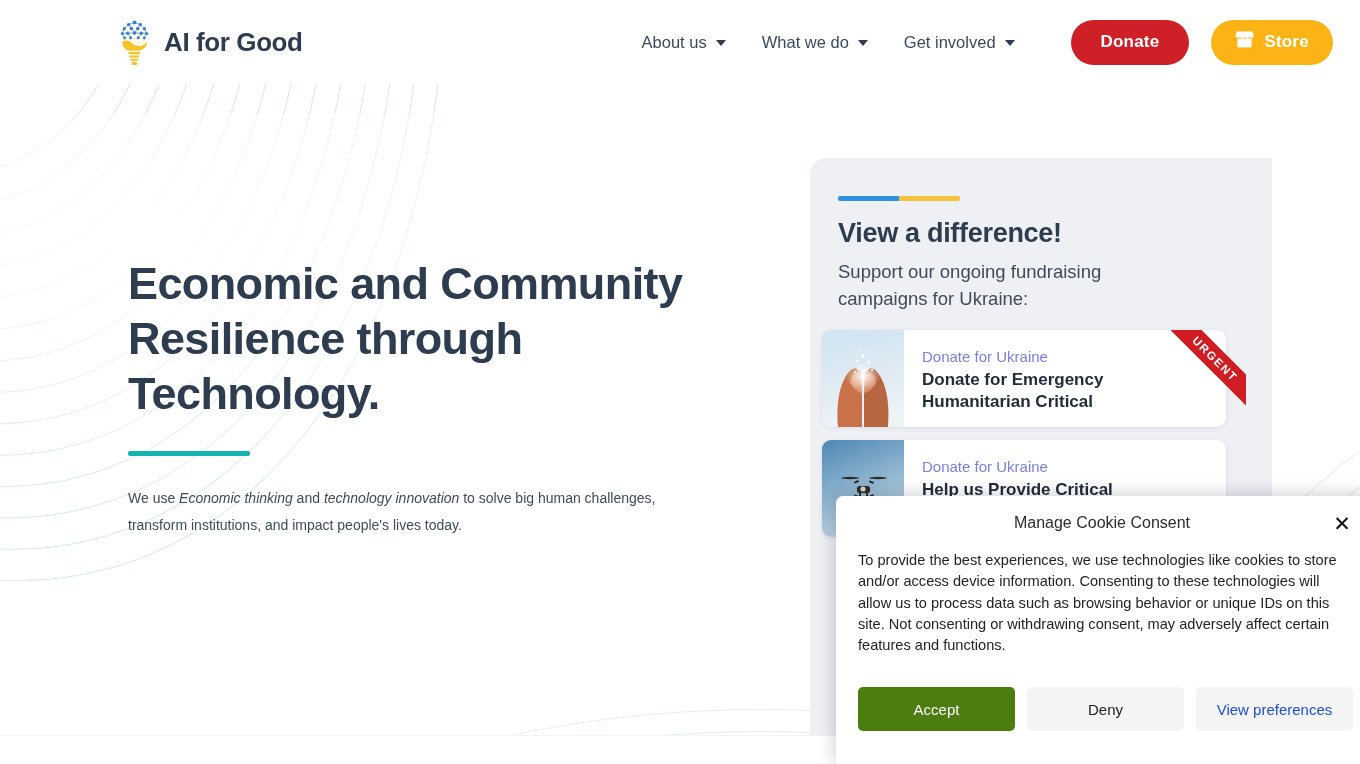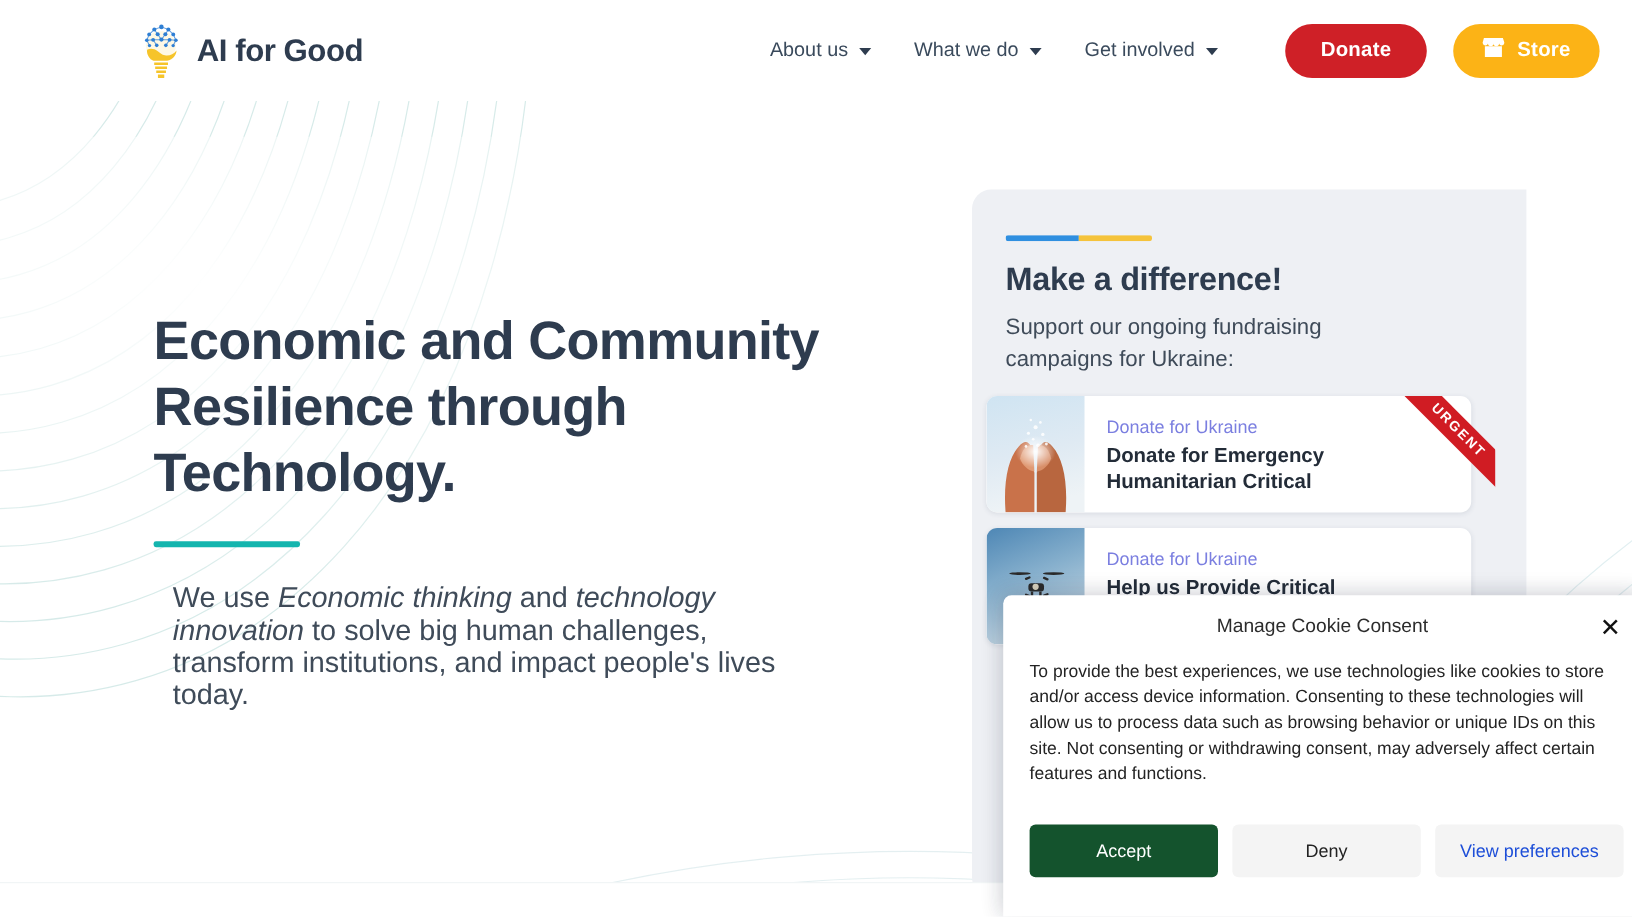--- a/index.html
+++ b/index.html
@@ -61,22 +61,22 @@
   .hero-title {
     position:absolute; left:128px; top:172px; width:600px;
     font-size:45px; line-height:55px; font-weight:bold;
     color:#2e3c4f; letter-spacing:-0.6px;
   }
   .hero-rule {
     position:absolute; left:128px; top:367px;
     width:122px; height:5px; background:#14b5ae; border-radius:2px;
   }
   .hero-body {
-    position:absolute; left:144px; top:401px; width:535px;
-    font-size:24px; line-height:27px; color:#3f4b59;
+    position:absolute; left:128px; top:401px; width:535px;
+    font-size:14px; line-height:27px; color:#3f4b59;
   }
   .hero-body i { font-style:italic; }
 
   
   .panel {
     position:absolute; left:810px; top:74px; width:462px; height:589px;
     background:#eef0f4; border-radius:16px 0 0 16px;
   }
   .panel-rule {
     position:absolute; left:28px; top:38px; width:122px; height:5px;
@@ -147,21 +147,21 @@
     padding:0 22px; font-size:14.6px; line-height:21.3px; color:#232323;
   }
   .cookie-btns {
     display:flex; gap:12px; padding:31px 14px 0 22px;
   }
   .ck-btn {
     height:44px; border-radius:5px; border:none; cursor:pointer;
     font-size:15px; font-family:"Liberation Sans", sans-serif;
     display:flex; align-items:center; justify-content:center;
   }
-  .ck-accept { background:#14532d; color:#fff; width:157px; }
+  .ck-accept { background:#4d7c0f; color:#fff; width:157px; }
   .ck-deny { background:#f4f4f4; color:#222; width:157px; }
   .ck-pref { background:#f4f4f4; color:#1d4ed8; width:157px; }
 
   .section-edge {
     position:absolute; left:0; top:735px; width:1360px; height:29px;
     background:#ffffff; border-top:1px solid #f1f5f6;
   }
 </style>
 </head>
 <body>
@@ -299,21 +299,21 @@
 
       <h1 class="hero-title">Economic and Community Resilience through Technology.</h1>
       <div class="hero-rule"></div>
       <p class="hero-body"><span>We use </span><i>Economic thinking</i><span> and </span><i>technology innovation</i><span> to solve big human challenges, transform institutions, and impact people's lives today.</span></p>
 
       <div class="panel">
         <div class="panel-rule">
           <span class="b"></span>
           <span class="y"></span>
         </div>
-        <div class="panel-title">Make a difference!</div>
+        <div class="panel-title">View a difference!</div>
         <div class="panel-sub">Support our ongoing fundraising campaigns for Ukraine:</div>
 
         <div class="camp-list">
 
           <div class="camp-card">
             <div class="camp-thumb">
               <svg width="82" height="97" viewBox="0 0 82 97" preserveAspectRatio="none">
                 <defs>
                   <linearGradient id="skyA" x1="0" y1="0" x2="0.2" y2="1">
                     <stop offset="0%" stop-color="#cfe4f2"></stop>

